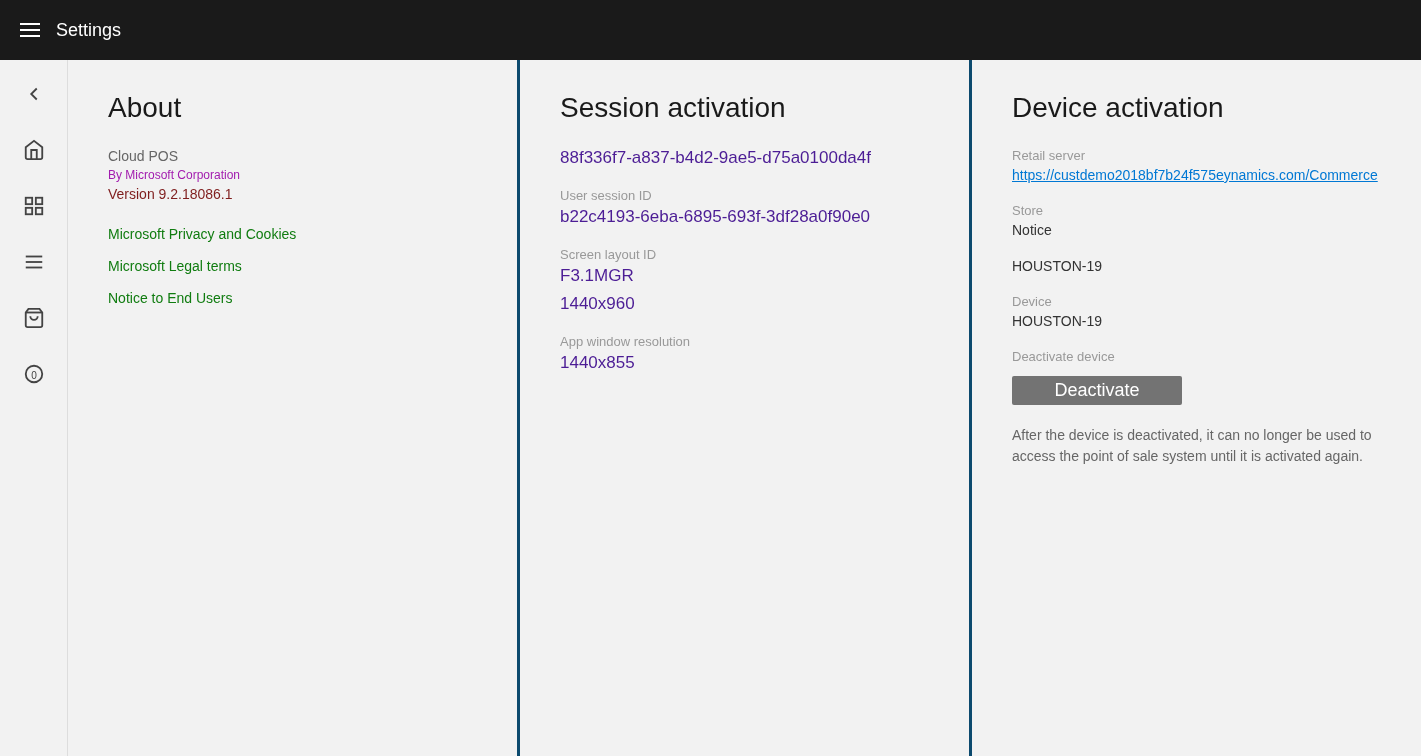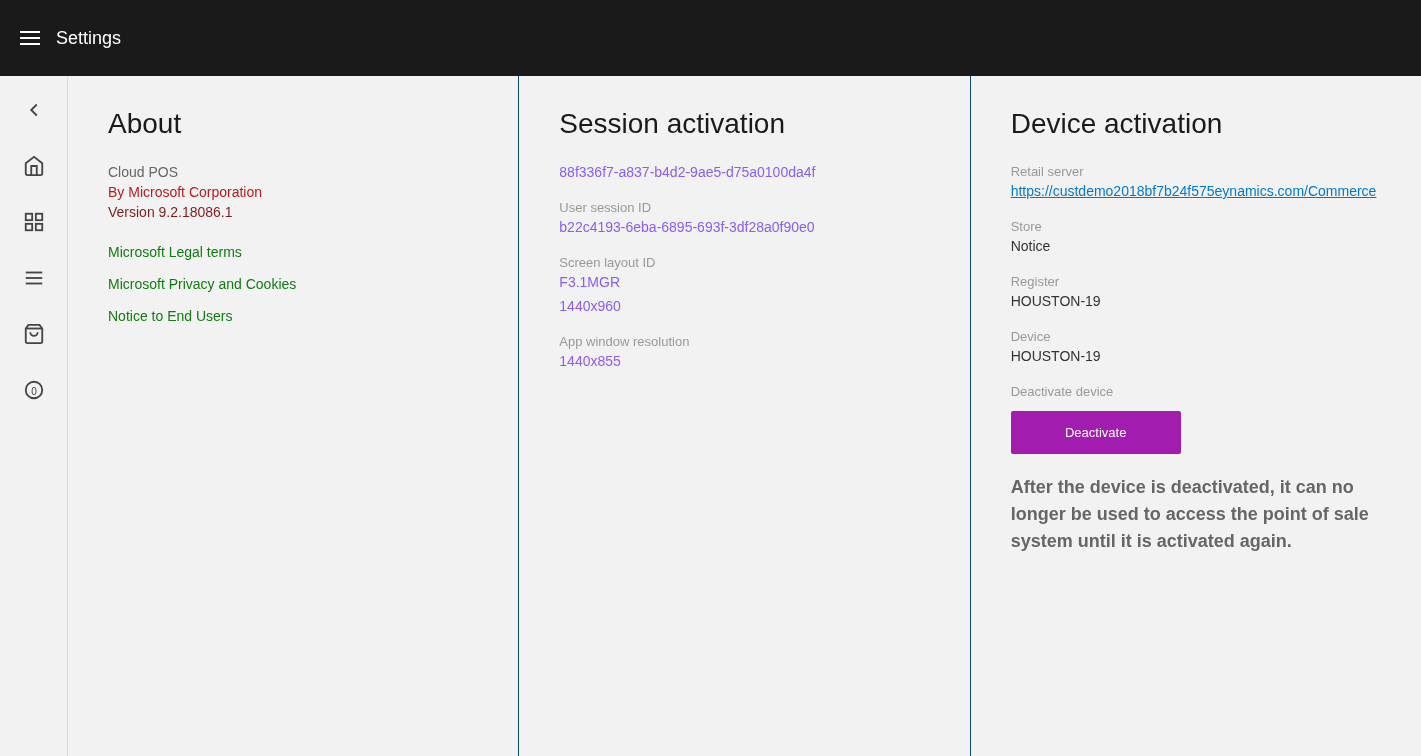--- a/index.html
+++ b/index.html
@@ -1,20 +1,20 @@
 <!DOCTYPE html>
 <html><head>
   <meta charset="utf-8">
   <style>
     * { margin: 0; padding: 0; box-sizing: border-box; }
     body { font-family: 'Segoe UI', Arial, sans-serif; background: #f2f2f2; display: flex; flex-direction: column; height: 756px; overflow: hidden; }
 
     
     .topbar {
-      height: 76px;
+      height: 60px;
       background: #1a1a1a;
       display: flex;
       align-items: center;
       padding: 0 20px;
       flex-shrink: 0;
     }
     .topbar-title {
       color: #ffffff;
       font-size: 18px;
       font-weight: 400;
@@ -64,40 +64,40 @@
       background: #f2f2f2;
       display: flex;
       overflow: hidden;
     }
 
     
     .col {
       flex: 1;
       padding: 32px 40px;
       overflow-y: auto;
-      border-right: 1px solid #0c4a6e;
+      border-right: 3px solid #0c4a6e;
     }
     .col:last-child { border-right: none; }
 
     .col-title {
       font-size: 28px;
       font-weight: 300;
       color: #1a1a1a;
       margin-bottom: 24px;
     }
 
     
     .about-app-name {
       font-size: 14px;
       color: #666;
       margin-bottom: 4px;
     }
     .about-company {
-      font-size: 14px;
-      color: #b91c1c;
+      font-size: 12px;
+      color: #a21caf;
       margin-bottom: 4px;
     }
     .about-version {
       font-size: 14px;
       color: #7f1d1d;
       margin-bottom: 24px;
     }
     .about-link {
       display: block;
       font-size: 14px;
@@ -109,22 +109,22 @@
 
     
     .info-label {
       font-size: 13px;
       color: #999;
       margin-bottom: 4px;
       margin-top: 20px;
     }
     .info-label:first-of-type { margin-top: 0; }
     .info-value {
-      font-size: 14px;
-      color: #8b5cf6;
+      font-size: 17px;
+      color: #4c1d95;
       margin-bottom: 8px;
       word-break: break-all;
     }
 
     
     .retail-server-label {
       font-size: 13px;
       color: #999;
       margin-bottom: 4px;
     }
@@ -144,36 +144,35 @@
       font-size: 14px;
       color: #333;
       margin-bottom: 20px;
     }
     .deactivate-device-label {
       font-size: 13px;
       color: #999;
       margin-bottom: 12px;
     }
     .deactivate-btn {
-      background: #a21caf;
+      background: #737373;
       color: #ffffff;
       border: none;
-      padding: 14px 32px;
-      font-size: 13px;
+      padding: 4px 32px;
+      font-size: 18px;
       font-weight: 500;
       cursor: pointer;
       min-width: 170px;
       margin-bottom: 20px;
       border-radius: 2px;
     }
     .deactivate-notice {
-      font-size: 18px;
+      font-size: 14px;
       color: #666;
       line-height: 1.5;
-      font-weight: bold;
     }
   </style>
 </head>
 <body>
 
 <div class="topbar">
   <div class="hamburger-icon">
     <span></span>
       <span></span>
       <span></span>
@@ -231,22 +230,22 @@
     </div>
   </div>
 
   <div class="content-area">
 
     <div class="col">
       <div class="col-title">About</div>
       <div class="about-app-name">Cloud POS</div>
       <div class="about-company">By Microsoft Corporation</div>
       <div class="about-version">Version 9.2.18086.1</div>
+      <a class="about-link">Microsoft Privacy and Cookies</a>
       <a class="about-link">Microsoft Legal terms</a>
-      <a class="about-link">Microsoft Privacy and Cookies</a>
       <a class="about-link">Notice to End Users</a>
     </div>
 
     <div class="col">
       <div class="col-title">Session activation</div>
 
       <div class="info-value">88f336f7-a837-b4d2-9ae5-d75a0100da4f</div>
 
       <div class="info-label">User session ID</div>
       <div class="info-value">b22c4193-6eba-6895-693f-3df28a0f90e0</div>
@@ -262,21 +261,20 @@
 
     <div class="col">
       <div class="col-title">Device activation</div>
 
       <div class="retail-server-label">Retail server</div>
       <div class="retail-server-url">https://custdemo2018bf7b24f575eynamics.com/Commerce</div>
 
       <div class="field-label">Store</div>
       <div class="field-value">Notice</div>
 
-      <div class="field-label">Register</div>
       <div class="field-value">HOUSTON-19</div>
 
       <div class="field-label">Device</div>
       <div class="field-value">HOUSTON-19</div>
 
       <div class="deactivate-device-label">Deactivate device</div>
       <button class="deactivate-btn">Deactivate</button>
       <div class="deactivate-notice">After the device is deactivated, it can no longer be used to access the point of sale system until it is activated again.</div>
     </div>
 

